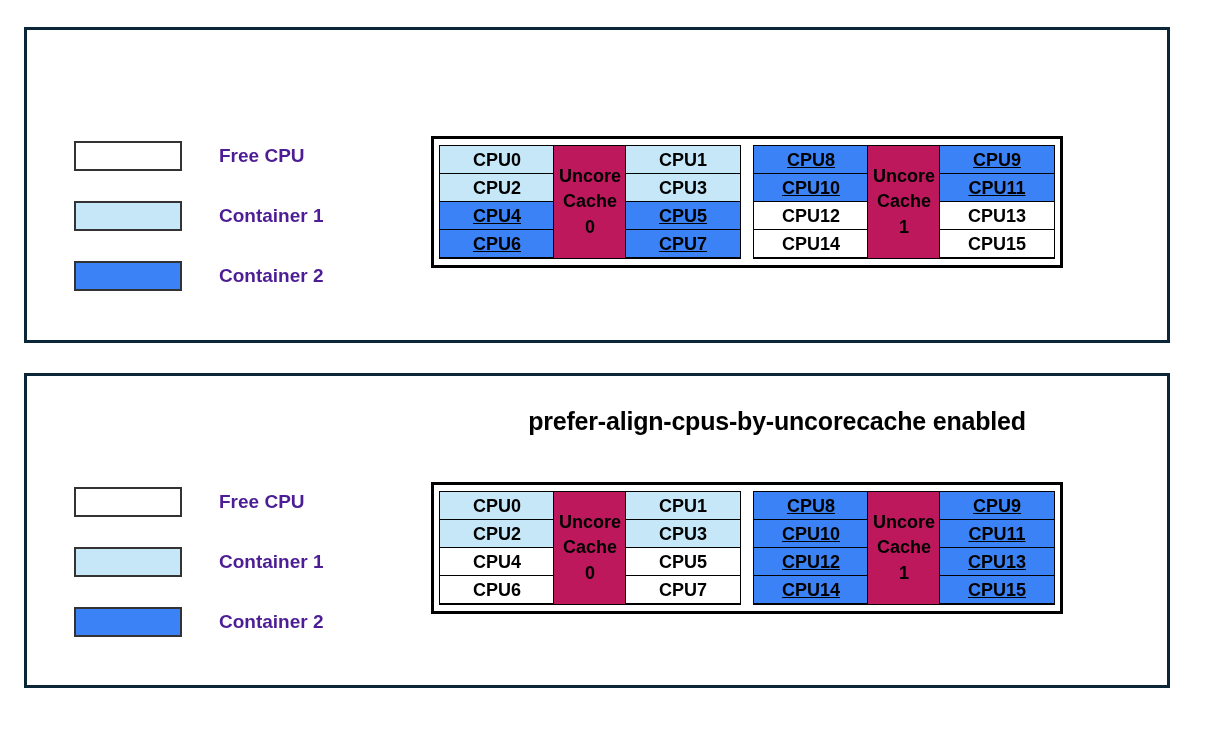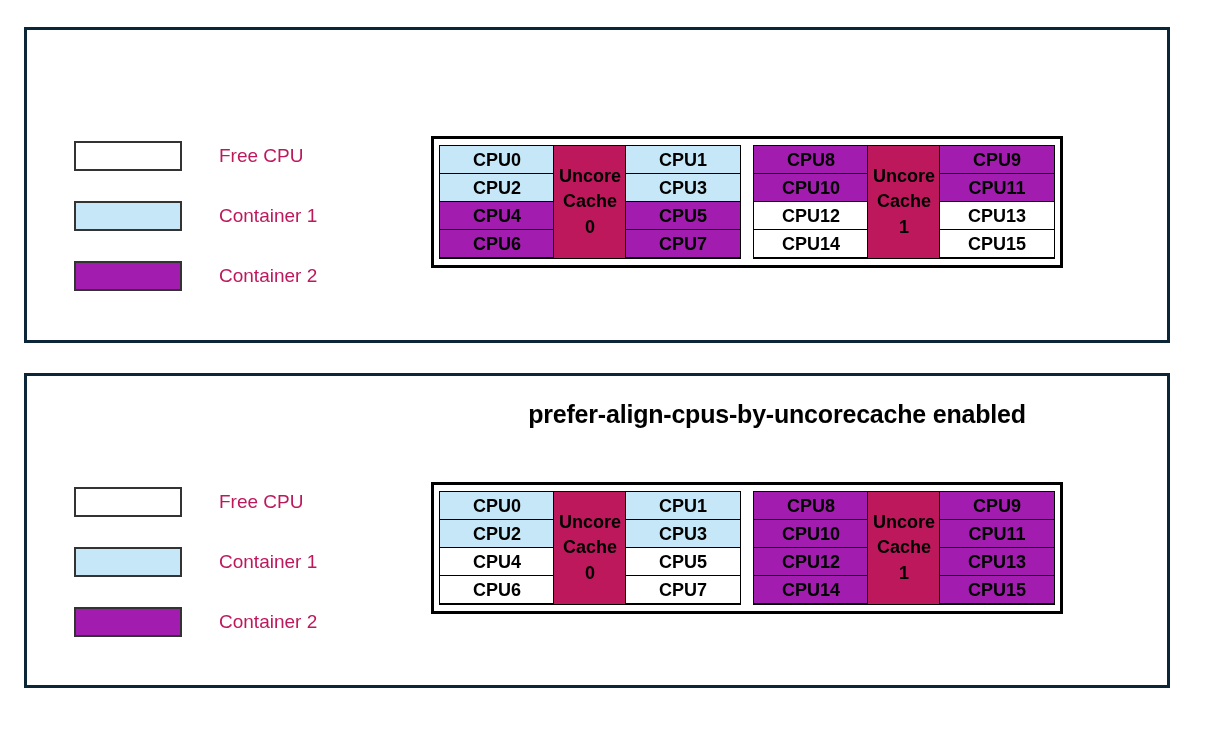--- a/index.html
+++ b/index.html
@@ -34,21 +34,21 @@
     font-weight: bold;
     color: #000000;
     letter-spacing: -0.2px;
   }
   #panel-top .panel-title {
     top: 40px;
     padding-left: 390px;
     font-size: 25px;
   }
   #panel-bottom .panel-title {
-    top: 24px;
+    top: 31px;
     padding-left: 360px;
     font-size: 25px;
   }
 
   
   .legend {
     position: absolute;
     left: 47px;
     top: 96px;
   }
@@ -60,22 +60,22 @@
   .legend-swatch {
     width: 108px;
     height: 30px;
     border: 2px solid #333333;
     box-sizing: border-box;
     flex: none;
   }
   .legend-label {
     margin-left: 37px;
     font-size: 19px;
-    font-weight: normal;
-    color: #be185d;
+    font-weight: bold;
+    color: #4c1d95;
     white-space: nowrap;
   }
 
   
   .cpu-grid-outer {
     position: absolute;
     top: 106px;
     left: 404px;
     width: 632px;
     border: 3px solid #000000;
@@ -122,21 +122,21 @@
     align-items: center;
     justify-content: center;
     font-size: 18px;
     font-weight: bold;
     color: #000000;
     line-height: 1.42;
   }
 
   .swatch-free       { background: #ffffff; }
   .swatch-container1 { background: #c5e7f7; }
-  .swatch-container2 { background: #a21caf; }
+  .swatch-container2 { background: #3b82f6; text-decoration: underline; }
 </style>
 </head>
 <body>
 
 <section class="panel" id="panel-top">
 
   <div class="legend">
     <div class="legend-row">
       <div class="legend-swatch swatch-free"></div>
       <div class="legend-label">Free CPU</div>

